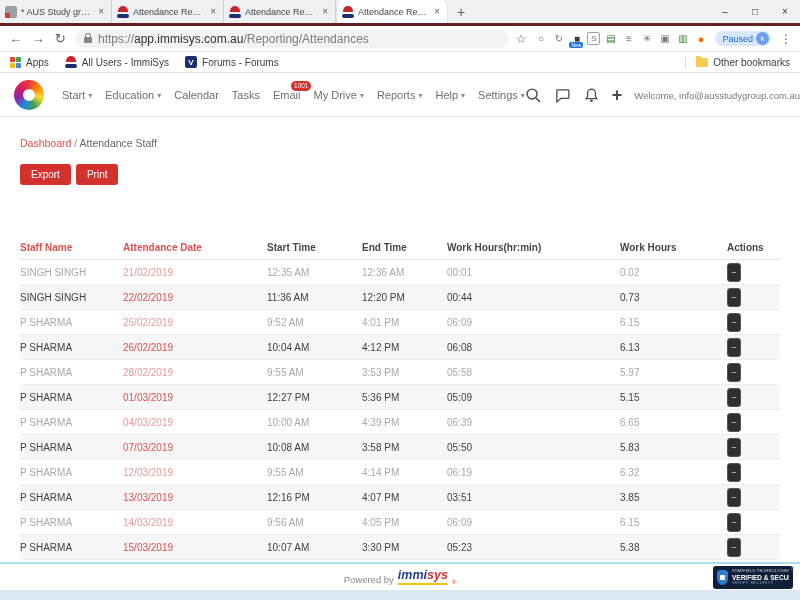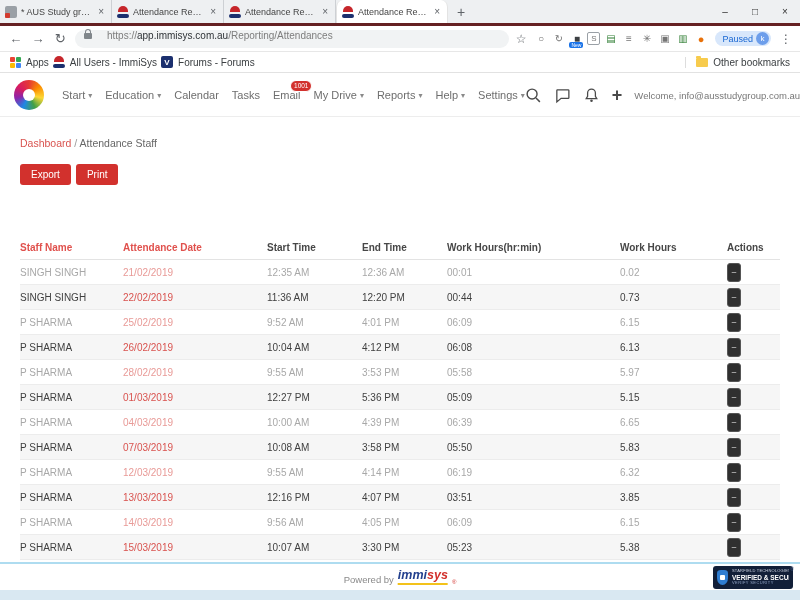--- a/index.html
+++ b/index.html
@@ -20,43 +20,43 @@
   .fav-immisys::before{content:"";position:absolute;top:0;left:1px;width:10px;height:6px;background:#c6262b;border-radius:5px 5px 0 0;}
   .fav-immisys::after{content:"";position:absolute;top:8px;left:0;width:12px;height:4px;background:#1b2f6e;border-radius:2px;}
   .newtab{width:26px;display:flex;align-items:center;justify-content:center;color:#5f6368;font-size:14px;}
   .wincontrols{margin-left:auto;display:flex;align-items:stretch;}
   .winbtn{width:30px;display:flex;align-items:center;justify-content:center;font-size:10px;color:#333;}
 
   
   .toolbar{position:absolute;top:26px;left:0;right:0;height:26px;background:#fff;border-bottom:1px solid #e7e7e7;
     display:flex;align-items:center;padding:0 8px;gap:7px;box-sizing:border-box;}
   .navbtn{color:#5f6368;font-size:13px;line-height:1;width:16px;text-align:center;}
-  .omnibox{width:452px;height:18px;background:#f1f3f4;border-radius:9px;display:flex;align-items:flex-start;
-    padding:0 9px;gap:15px;font-size:10px;color:#7d7d7d;box-sizing:border-box;}
+  .omnibox{width:452px;height:18px;background:#f1f3f4;border-radius:9px;display:flex;align-items:center;
+    padding:0 9px;gap:6px;font-size:12px;color:#7d7d7d;box-sizing:border-box;}
   .lock{position:relative;width:8px;height:6px;background:#80868b;border-radius:1px;margin-top:3px;flex:0 0 8px;}
   .lock::before{content:"";position:absolute;top:-4px;left:1px;width:4px;height:4px;border:1.5px solid #80868b;border-bottom:none;border-radius:4px 4px 0 0;}
   .url{white-space:nowrap;overflow:hidden;}
   .url .dom{color:#2f3337;}
   .star{color:#5f6368;font-size:12px;}
   .exts{display:flex;align-items:center;gap:3px;}
   .ext{width:15px;height:15px;display:flex;align-items:center;justify-content:center;font-size:10px;color:#757575;position:relative;}
   .ext:nth-child(3){color:#3c4043;}
   .ext:nth-child(5){color:#2e7d32;}
   .ext:nth-child(9){color:#2e7d32;}
   .ext:nth-child(10){color:#e8710a;font-size:11px;}
   .ext:nth-child(4){border:1px solid #9aa0a6;border-radius:2px;width:11px;height:11px;font-size:8px;}
   .ext-badge{position:absolute;bottom:-2px;left:0;background:#1a73e8;color:#fff;font-size:5px;padding:0 2px;border-radius:2px;line-height:6px;}
   .profile-pill{display:flex;align-items:center;gap:3px;background:#d8e7fb;border-radius:9px;padding:1px 2px 1px 7px;
     font-size:9px;color:#1967d2;}
   .avatar{width:13px;height:13px;border-radius:50%;background:#6d9eeb;color:#fff;font-size:8px;display:flex;align-items:center;justify-content:center;}
   .dots{color:#5f6368;font-size:12px;margin-left:2px;}
 
   
   .bookmarks{position:absolute;top:52px;left:0;right:0;height:21px;background:#fff;border-bottom:1px solid #e2e2e2;
-    display:flex;align-items:center;padding:0 10px;gap:4px;font-size:10px;color:#3c4043;box-sizing:border-box;}
+    display:flex;align-items:center;padding:0 10px;gap:16px;font-size:10px;color:#3c4043;box-sizing:border-box;}
   .bm{display:flex;align-items:center;gap:5px;}
   .apps-grid{display:grid;grid-template-columns:5px 5px;grid-gap:1px;}
   .apps-grid span{width:5px;height:5px;border-radius:1px;}
   .apps-grid span:nth-child(1){background:#ea4335;}.apps-grid span:nth-child(2){background:#34a853;}
   .apps-grid span:nth-child(3){background:#fbbc05;}.apps-grid span:nth-child(4){background:#4285f4;}
   .fav-forums{background:#1b2f6e;border-radius:2px;color:#fff;font-size:8px;font-weight:bold;display:flex;align-items:center;justify-content:center;}
   .other-bm{margin-left:auto;display:flex;align-items:center;gap:5px;border-left:1px solid #ddd;padding-left:10px;color:#3c4043;}
   .folder{width:12px;height:9px;background:#f7cb4d;border-radius:1px;position:relative;}
   .folder::before{content:"";position:absolute;top:-2px;left:0;width:5px;height:2px;background:#f7cb4d;border-radius:1px 1px 0 0;}
 

